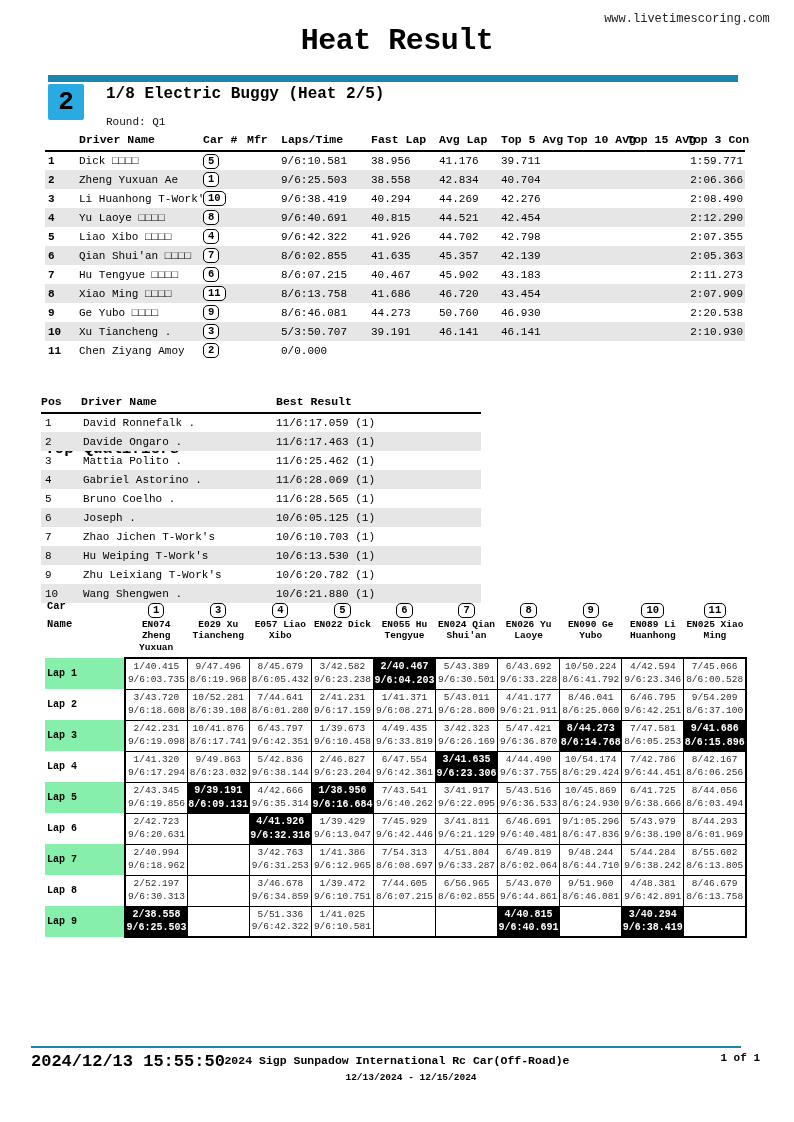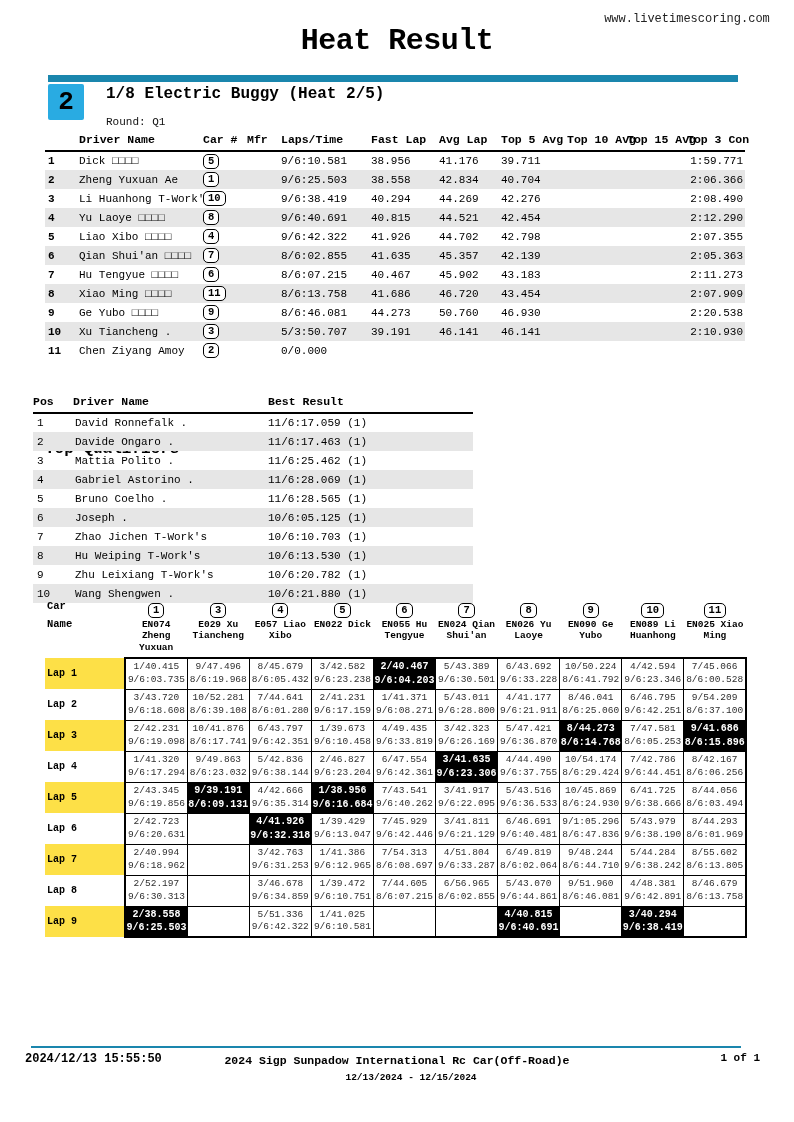--- a/index.html
+++ b/index.html
@@ -35,46 +35,46 @@
   #results td { font-size:11px; height:19px; padding:0; white-space:nowrap; vertical-align:middle; }
   #results td.pos { font-weight:bold; padding-left:3px; }
   #results tr.alt { background:#e6e6e6; }
   #results .right, #results th.right { text-align:right; padding-right:2px; }
   #results td.carcol { text-align:left; }
   .keycap { display:inline-block; min-width:15px; text-align:center; border:1.5px solid #000;
     border-radius:5px; padding:0 4px; font-weight:bold; font-size:10.5px; line-height:13px;
     background:#fff; }
   
   .tq-title { position:absolute; top:392px; left:45px; font-size:16px; font-weight:bold;margin-top:48px; }
-  #qualifiers { position:absolute; top:393px; left:33px; width:440px; table-layout:fixed; }
+  #qualifiers { position:absolute; top:393px; left:41px; width:440px; table-layout:fixed; }
   #qualifiers th { font-size:11.5px; font-weight:bold; text-align:left; padding:2px 0 4px 0;
     border-bottom:2px solid #000; }
   #qualifiers td { font-size:11px; height:19px; white-space:nowrap; vertical-align:middle; }
   #qualifiers tr.alt { background:#e6e6e6; }
   #qualifiers td.pos { padding-left:4px; }
   #qualifiers td.drv { padding-left:2px; }
   
   #lapchart { position:absolute; top:600px; left:45px; width:702px; table-layout:fixed; }
   #lapchart th { font-weight:bold; vertical-align:top; }
   #lapchart .hdr-label { text-align:left; font-size:10.5px; padding-left:2px; }
   #lapchart .car-th { text-align:center; height:17px; }
   #lapchart .name-th { text-align:center; font-size:9.5px; line-height:1.2; padding:1px 1px 4px 1px;
     height:30px; }
   #lapchart td.c { border:1px solid #000; height:31px; text-align:center; vertical-align:middle;
     font-size:9.5px; line-height:1.35; color:#2e2e2e; background:#fff; }
   #lapchart td.c.best { background:#000000; color:#fff; font-weight:bold; font-size:10px; }
   #lapchart th.lap-label { text-align:left; font-size:10px; vertical-align:middle; padding-left:2px; }
-  #lapchart tr.shade th.lap-label { background:#fde047; }
+  #lapchart tr.shade th.lap-label { background:#86efac; }
   #lapchart tr.first-lap td.c { border-top-width:2px; }
   #lapchart tr.last-lap td.c { border-bottom-width:2px; }
   #lapchart td.c:nth-child(2) { border-left-width:2px;margin-top:17px; }
   #lapchart td.c:last-child { border-right-width:2px; }
   
   .footer-line { position:absolute; top:1046px; left:31px; width:710px; height:2px; background:#1a86ad; }
-  .footer-left { position:absolute; top:1052px; left:25px; font-size:12px; font-weight:bold;text-align:right; }
+  .footer-left { position:absolute; top:1052px; left:31px; font-size:17px; font-weight:bold;text-align:right; }
   .footer-center { position:absolute; top:1054px; left:0; width:100%; text-align:center;
     font-size:11.5px; font-weight:bold; }
   .footer-dates { position:absolute; top:1072px; left:0; width:100%; text-align:center;
     font-size:9.5px; font-weight:bold;padding-left:28px; }
   .footer-right { position:absolute; top:1052px; right:34px; font-size:11px; font-weight:bold; }
 </style>
 </head>
 <body>
 
 <div class="page">

